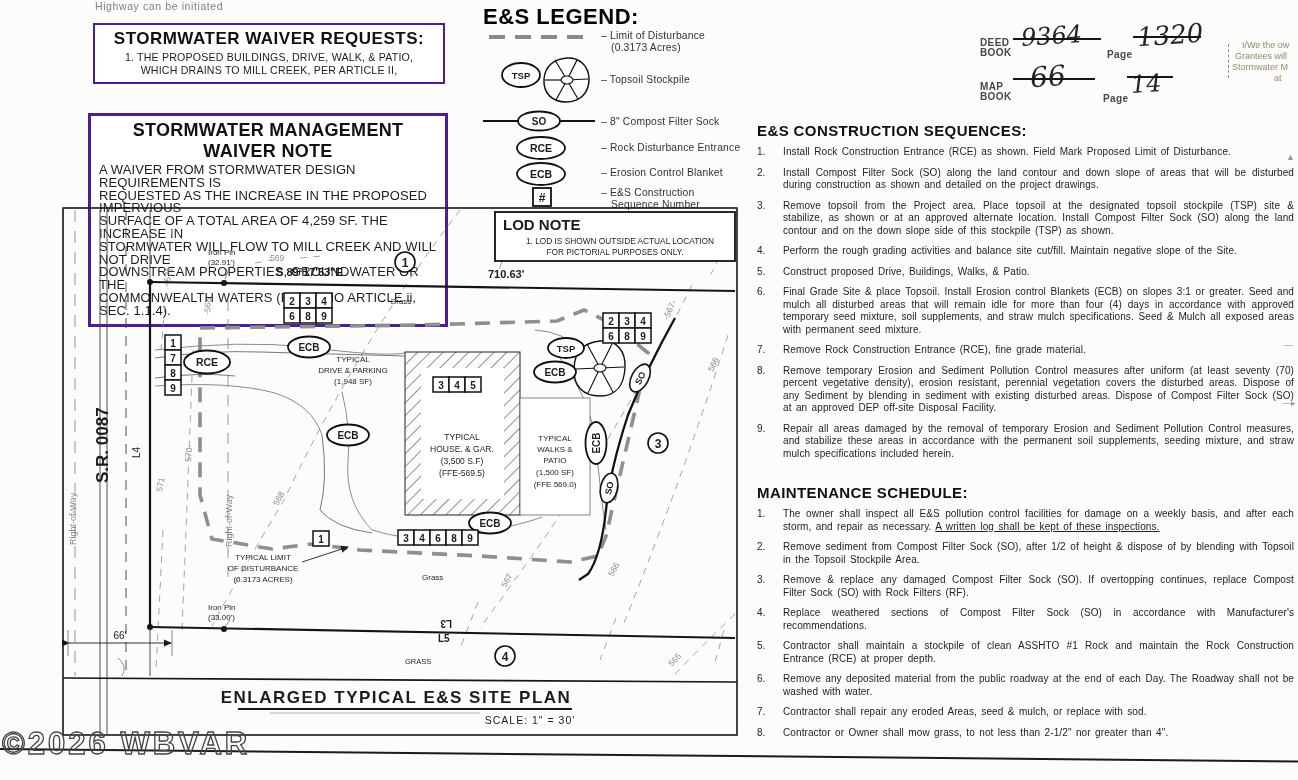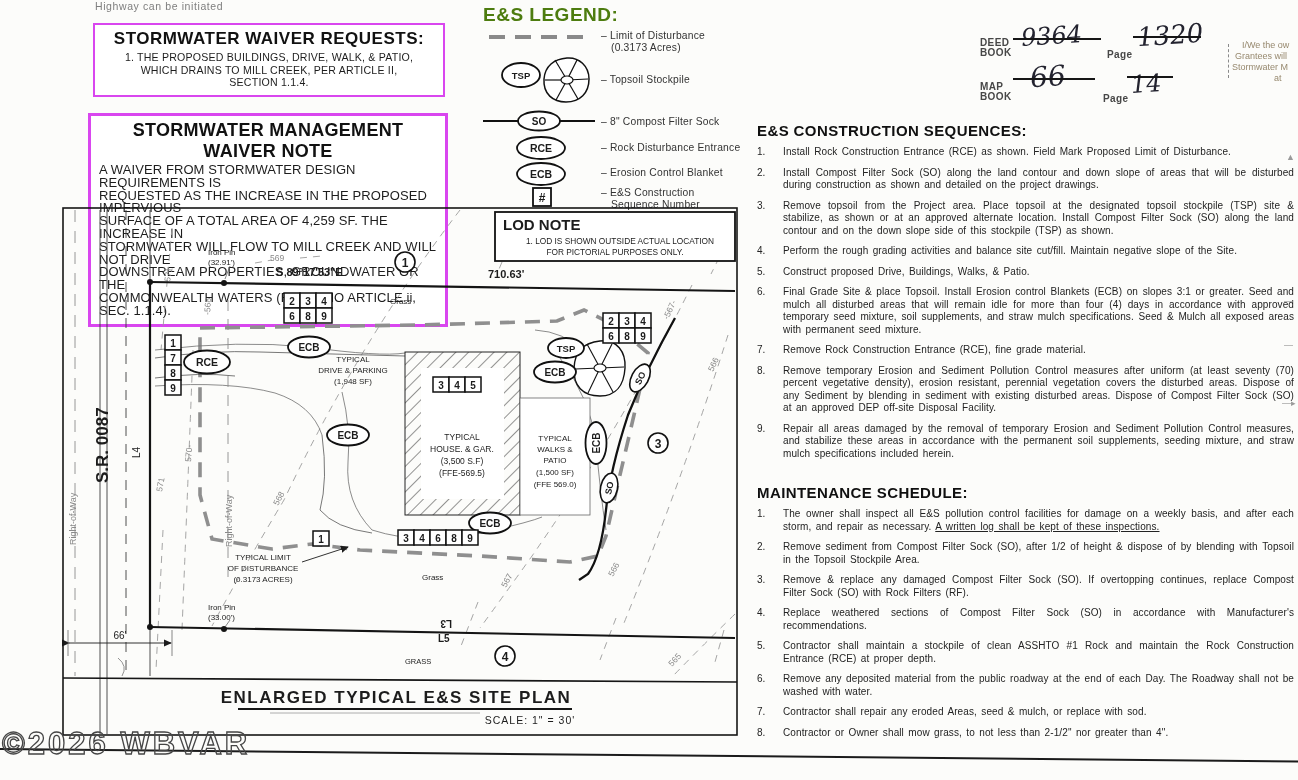--- a/index.html
+++ b/index.html
@@ -4,30 +4,30 @@
 <style>
   html,body{margin:0;padding:0;}
   body{
     width:1298px;height:780px;position:relative;overflow:hidden;
     background:#fcfcfa;color:#262626;
     font-family:"Liberation Sans",sans-serif;
   }
   .abs{position:absolute;}
   
   #hwy-note{left:95px;top:0;font-size:10.5px;color:#7e7e7e;letter-spacing:.6px;}
-  .note-box{border:2px solid #d946ef;background:#fff;padding:4px 8px 6px 8px;text-align:center;}
+  .note-box{border:2px solid #4c1d95;background:#fff;padding:4px 8px 6px 8px;text-align:center;}
   #waiver-req{left:93px;top:23px;width:332px;}
   #waiver-req h2{margin:0 0 2px 0;font-size:17px;letter-spacing:.5px;color:#111;}
   #waiver-req .bl{font-size:10.6px;line-height:12.5px;color:#1d1d1d;letter-spacing:.2px;}
   #waiver-note{left:88px;top:113px;width:338px;border-width:3px;}
   #waiver-note h2{margin:0 0 2px 0;font-size:18px;letter-spacing:.3px;color:#111;}
   #waiver-note .bl{font-size:13px;line-height:12.8px;color:#1d1d1d;text-align:left;letter-spacing:.1px;}
   
   #legend{left:483px;top:4px;width:278px;height:205px;}
-  #legend h2{margin:0;font-size:19px;letter-spacing:.5px;color:#4d7c0f;position:absolute;left:0;top:0;}
+  #legend h2{margin:0;font-size:22px;letter-spacing:.5px;color:#000000;position:absolute;left:0;top:0;}
   .leg-label{position:absolute;left:118px;font-size:10.3px;color:#333;line-height:12px;letter-spacing:.2px;}
   .leg-sym{position:absolute;}
   
   #records{left:975px;top:12px;width:262px;height:100px;}
   .rec-lab{position:absolute;font-size:10px;font-weight:bold;color:#474747;line-height:10px;letter-spacing:.4px;}
   .rec-val{position:absolute;font-family:"DejaVu Serif",serif;font-style:italic;font-size:24px;color:#23232f;transform:rotate(-4deg);}
   .rec-line{position:absolute;border-bottom:2px solid #161616;}
   
   #corner-note{left:1232px;top:40px;width:66px;height:72px;overflow:hidden;font-size:9px;line-height:11px;color:#97релaa;}
   #corner-note div{white-space:nowrap;color:#97896f;}
@@ -53,21 +53,20 @@
 </style>
 </head>
 <body>
 
 <div class="abs" id="hwy-note">Highway can be initiated</div>
 
 <div class="abs note-box" id="waiver-req">
   <h2>STORMWATER WAIVER REQUESTS:</h2>
   <div class="bl">1. THE PROPOSED BUILDINGS, DRIVE, WALK, &amp; PATIO,</div>
   <div class="bl">WHICH DRAINS TO MILL CREEK, PER ARTICLE II,</div>
-  <div class="bl">SECTION 1.1.4.</div>
 </div>
 
 <div class="abs note-box" id="waiver-note">
   <h2>STORMWATER MANAGEMENT WAIVER NOTE</h2>
   <div class="bl">A WAIVER FROM STORMWATER DESIGN REQUIREMENTS IS</div>
   <div class="bl">REQUESTED AS THE INCREASE IN THE PROPOSED IMPERVIOUS</div>
   <div class="bl">SURFACE OF A TOTAL AREA OF 4,259 SF.  THE INCREASE IN</div>
   <div class="bl">STORMWATER WILL FLOW TO MILL CREEK AND WILL NOT DRIVE</div>
   <div class="bl">DOWNSTREAM PROPERTIES, GROUNDWATER OR THE</div>
   <div class="bl">COMMONWEALTH WATERS (REF: SMO ARTICLE ii, SEC. 1.1.4).</div>

